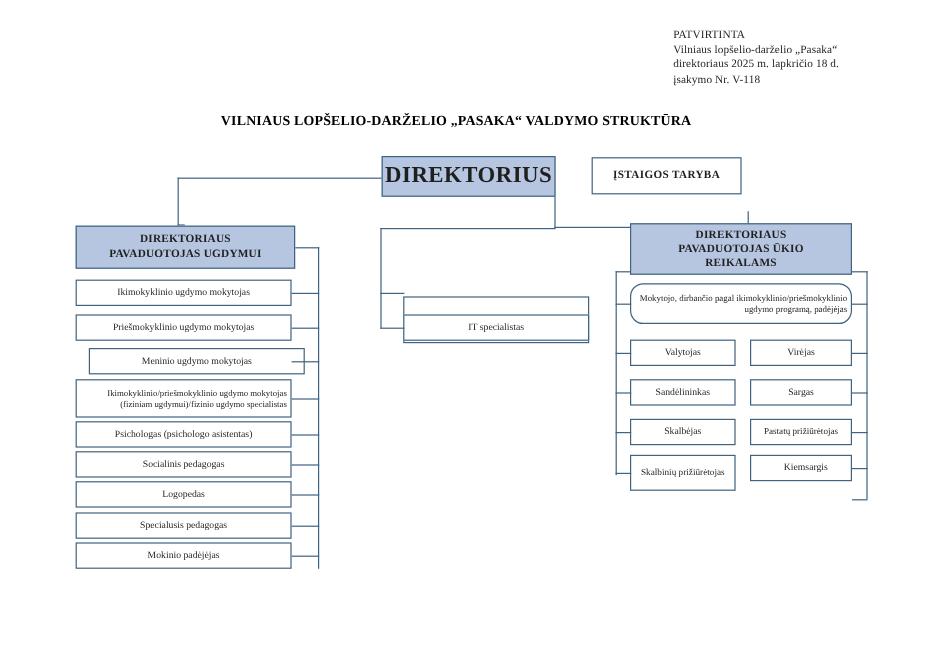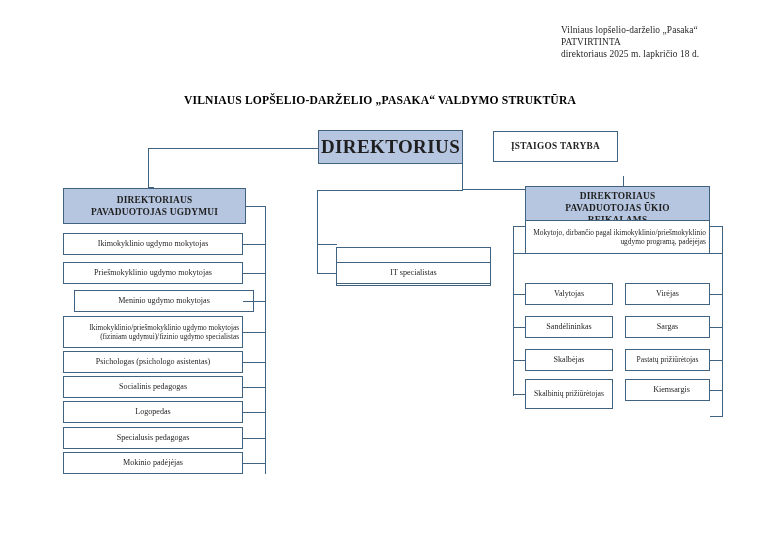--- a/index.html
+++ b/index.html
@@ -86,23 +86,24 @@
   }
   .ln.h { height: 1.2px; }
   .ln.v { width: 1.2px; }
 </style>
 </head>
 <body>
 
 <div id="page">
 
   <div id="approval">
+    <div>PATVIRTINTA</div>
     <div>Vilniaus lopšelio-darželio „Pasaka“</div>
-    <div>PATVIRTINTA</div>
     <div>direktoriaus 2025 m. lapkričio 18 d.</div>
+    <div>įsakymo Nr. V-118</div>
   </div>
 
   <div id="doc-title">VILNIAUS LOPŠELIO-DARŽELIO „PASAKA“ VALDYMO STRUKTŪRA</div>
 
   <div class="ln v" style="left:462px; top:164px; height:26px;"></div>
 
   <div class="ln h" style="left:148px; top:148px; width:170px;"></div>
   <div class="ln v" style="left:148px; top:148px; height:40px;"></div>
   <div class="ln h" style="left:148px; top:187px; width:6px;"></div>
 
@@ -163,21 +164,21 @@
 
   <div class="node" style="left:336px; top:262px; width:155px; height:22px;">IT specialistas</div>
   <div class="ln h" style="left:317px; top:273px; width:20px;"></div>
 
   <div class="node filled head" style="left:525px; top:186px; width:185px; height:43px; flex-direction:column;">
     <span>DIREKTORIAUS</span>
     <span>PAVADUOTOJAS ŪKIO</span>
     <span>REIKALAMS</span>
   </div>
 
-  <div class="node" style="left:525px; top:220px; width:185px; height:34px; font-size:7.4px; line-height:9.4px;">Mokytojo, dirbančio pagal ikimokyklinio/priešmokyklinio ugdymo programą, padėjėjas</div>
+  <div class="node" style="left:525px; top:236px; width:185px; height:34px; font-size:7.4px; line-height:9.4px;border-radius:11px;">Mokytojo, dirbančio pagal ikimokyklinio/priešmokyklinio ugdymo programą, padėjėjas</div>
   <div class="ln h" style="left:513px; top:253px; width:13px;"></div>
   <div class="ln h" style="left:710px; top:253px; width:13px;"></div>
 
   <div class="node" style="left:525px; top:283px; width:88px; height:22px;">Valytojas</div>
   <div class="ln h" style="left:513px; top:294px; width:13px;"></div>
 
   <div class="node" style="left:525px; top:316px; width:88px; height:22px;">Sandėlininkas</div>
   <div class="ln h" style="left:513px; top:327px; width:13px;"></div>
 
   <div class="node" style="left:525px; top:349px; width:88px; height:22px;">Skalbėjas</div>

